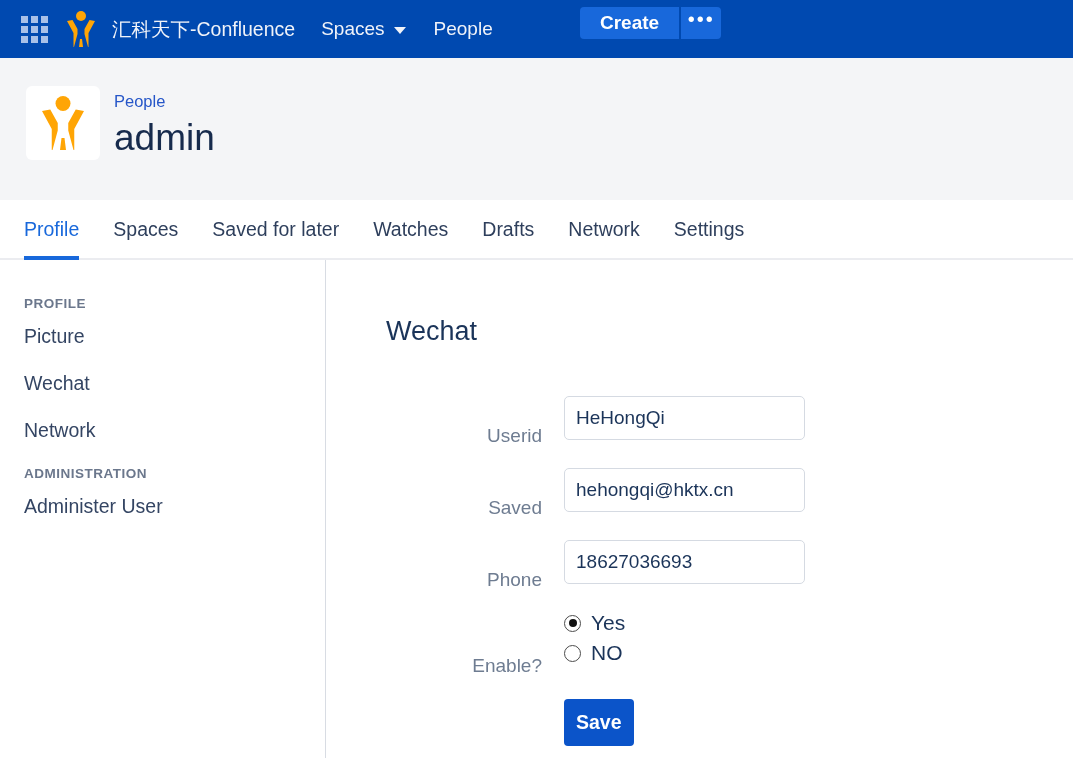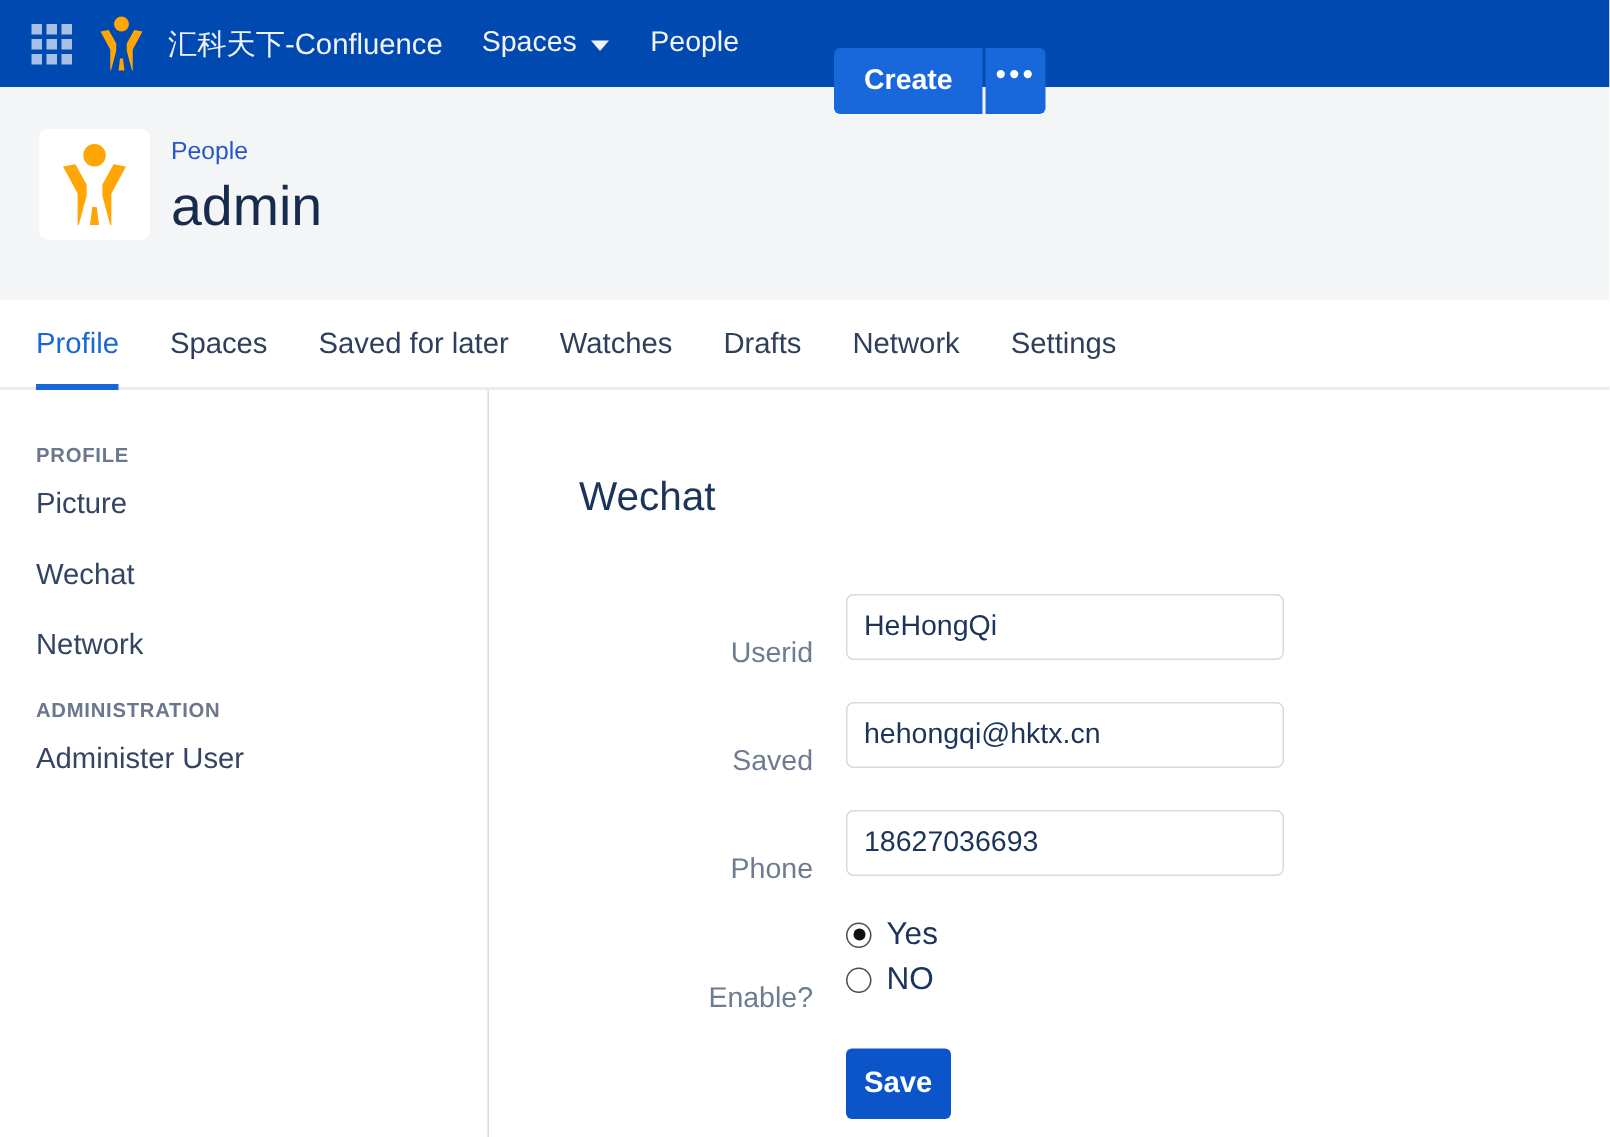--- a/index.html
+++ b/index.html
@@ -51,25 +51,24 @@
     display: inline-block;
     width: 0; height: 0;
     border-left: 6px solid transparent;
     border-right: 6px solid transparent;
     border-top: 7px solid #F0F3F9;
     margin-top: 3px;
   }
   #navpeople { margin-left: 28px; }
   #createwrap {
     position: absolute;
-    left: 556px; top: 7px;
-    display: flex;
-    height: 44px;
+    left: 580px; top: 7px;
+    display: flex;
+    height: 32px;
     gap: 2px;
-    margin-top: 25px;
   }
   #createbtn {
     background: #1868DB;
     color: #ffffff;
     font-size: 19px;
     font-weight: bold;
     border: none;
     border-radius: 4px 0 0 4px;
     padding: 0 20px;
     cursor: pointer;
@@ -189,21 +188,21 @@
   }
   .flabel {
     width: 178px;
     text-align: right;
     padding-right: 22px;
     font-size: 19px;
     color: #6E7C91;
     margin-top: 36px;
   }
   .finput {
-    width: 292px;
+    width: 241px;
     height: 44px;
     border: 1px solid #D5DAE2;
     border-radius: 5px;
     padding: 0 11px;
     font-size: 19px;
     color: #1B3459;
     font-family: "Liberation Sans", sans-serif;
     background: #ffffff;
     outline: none;
   }

